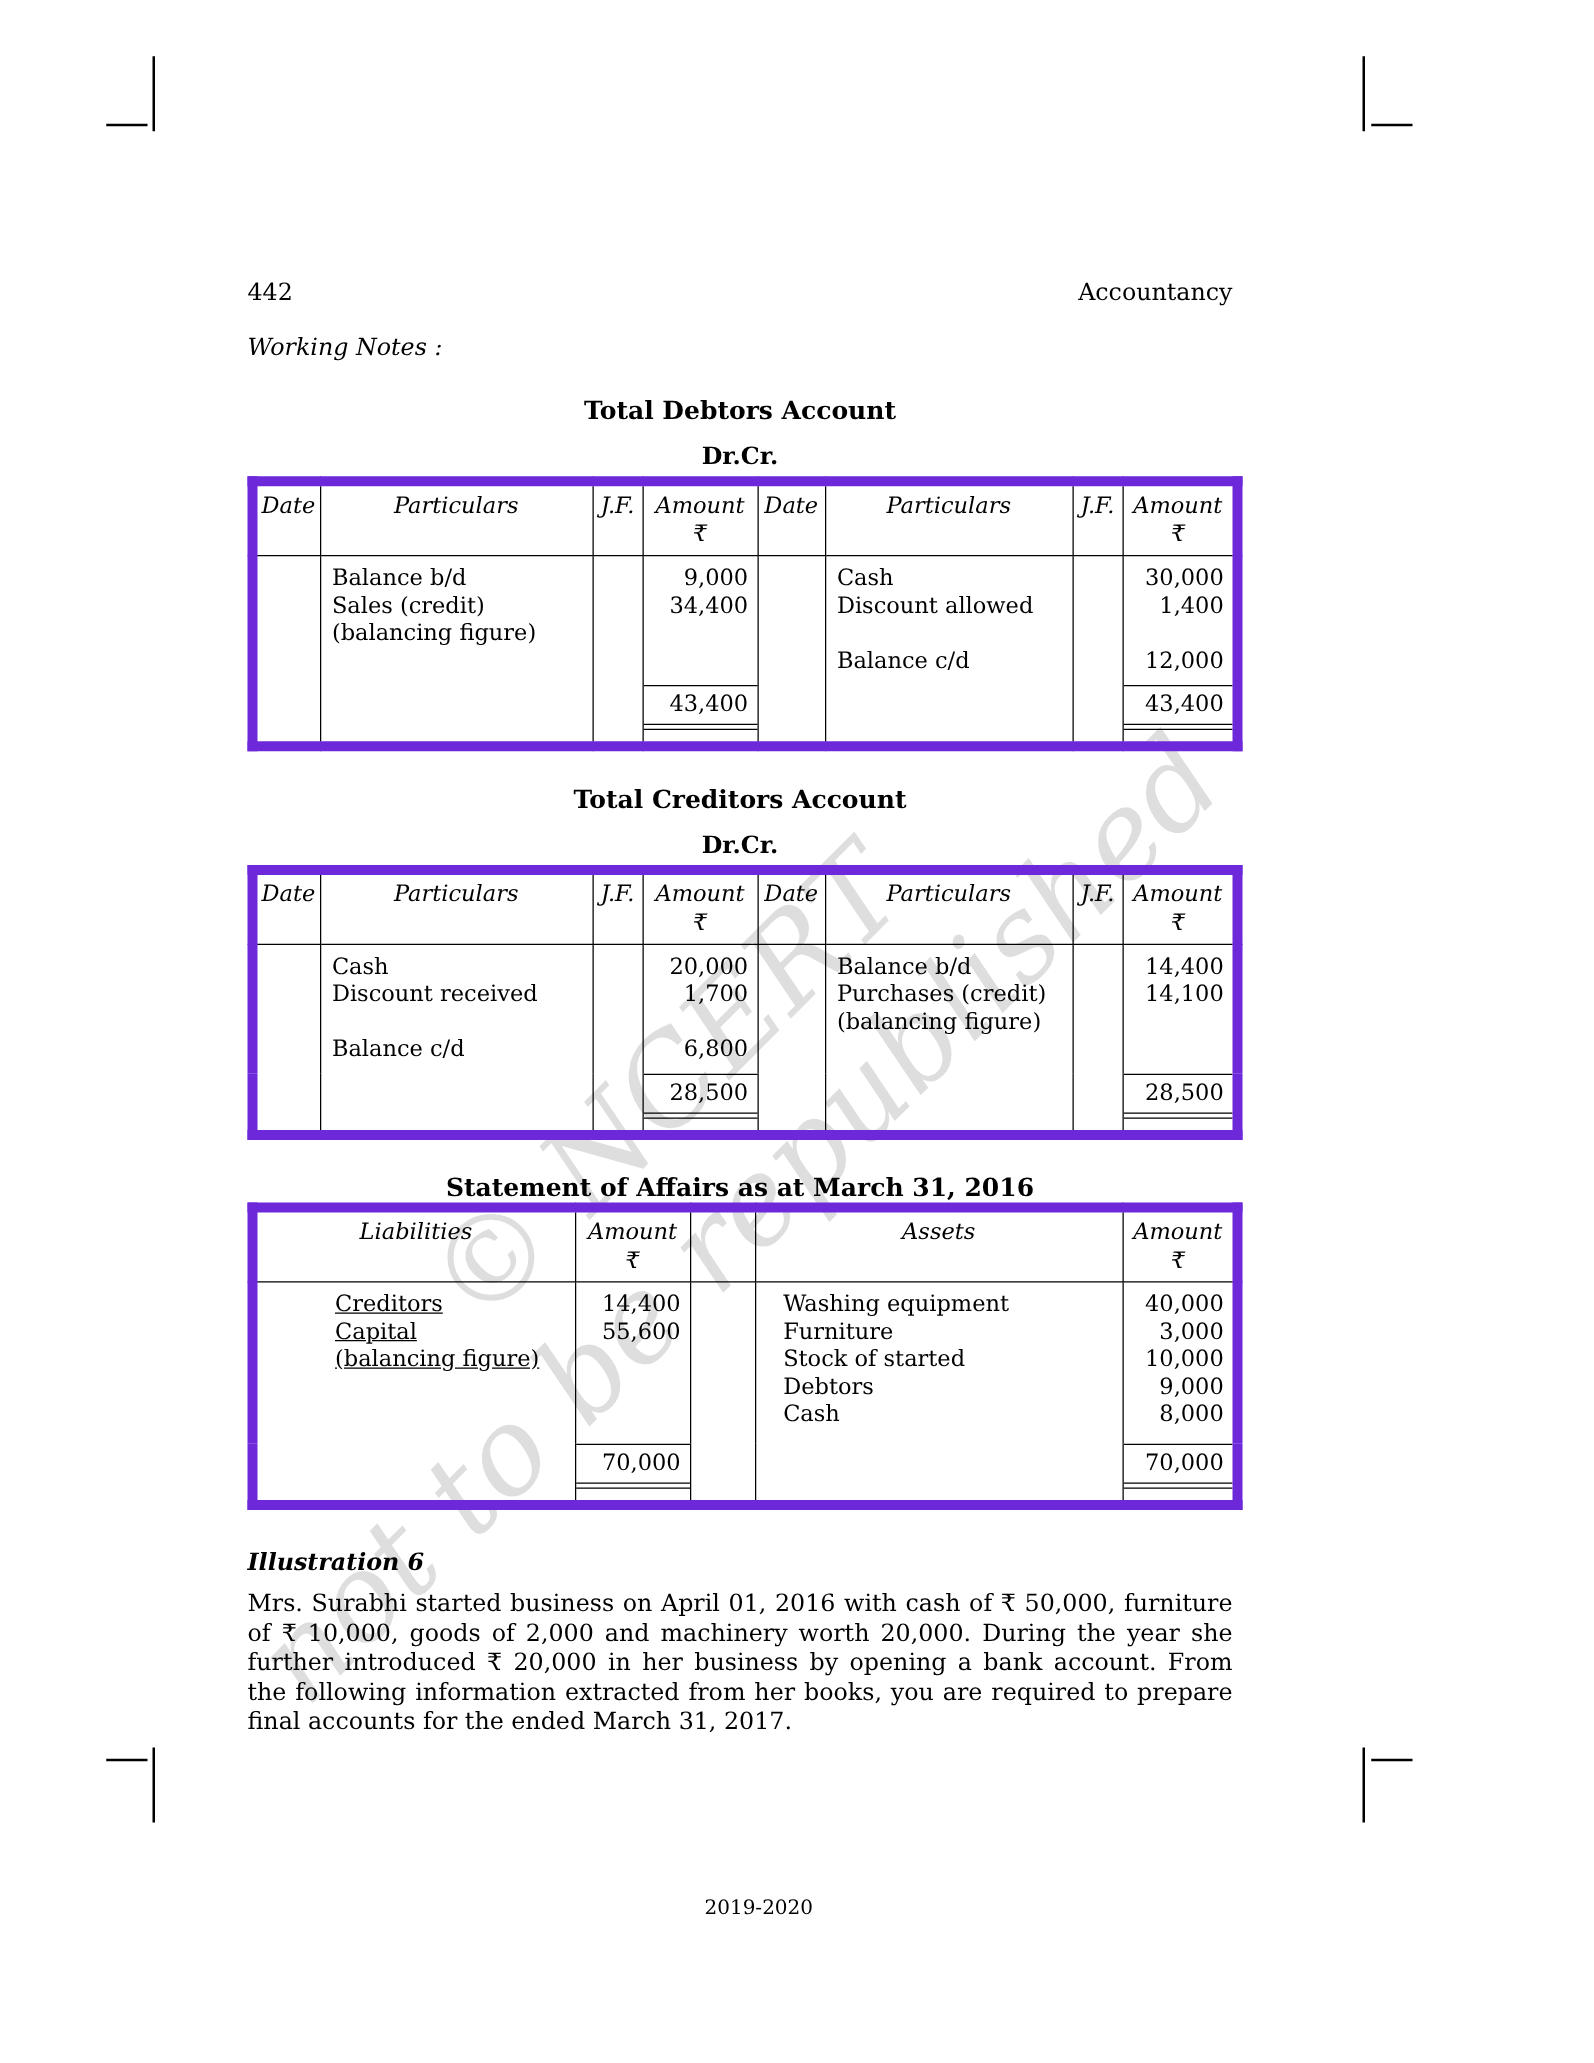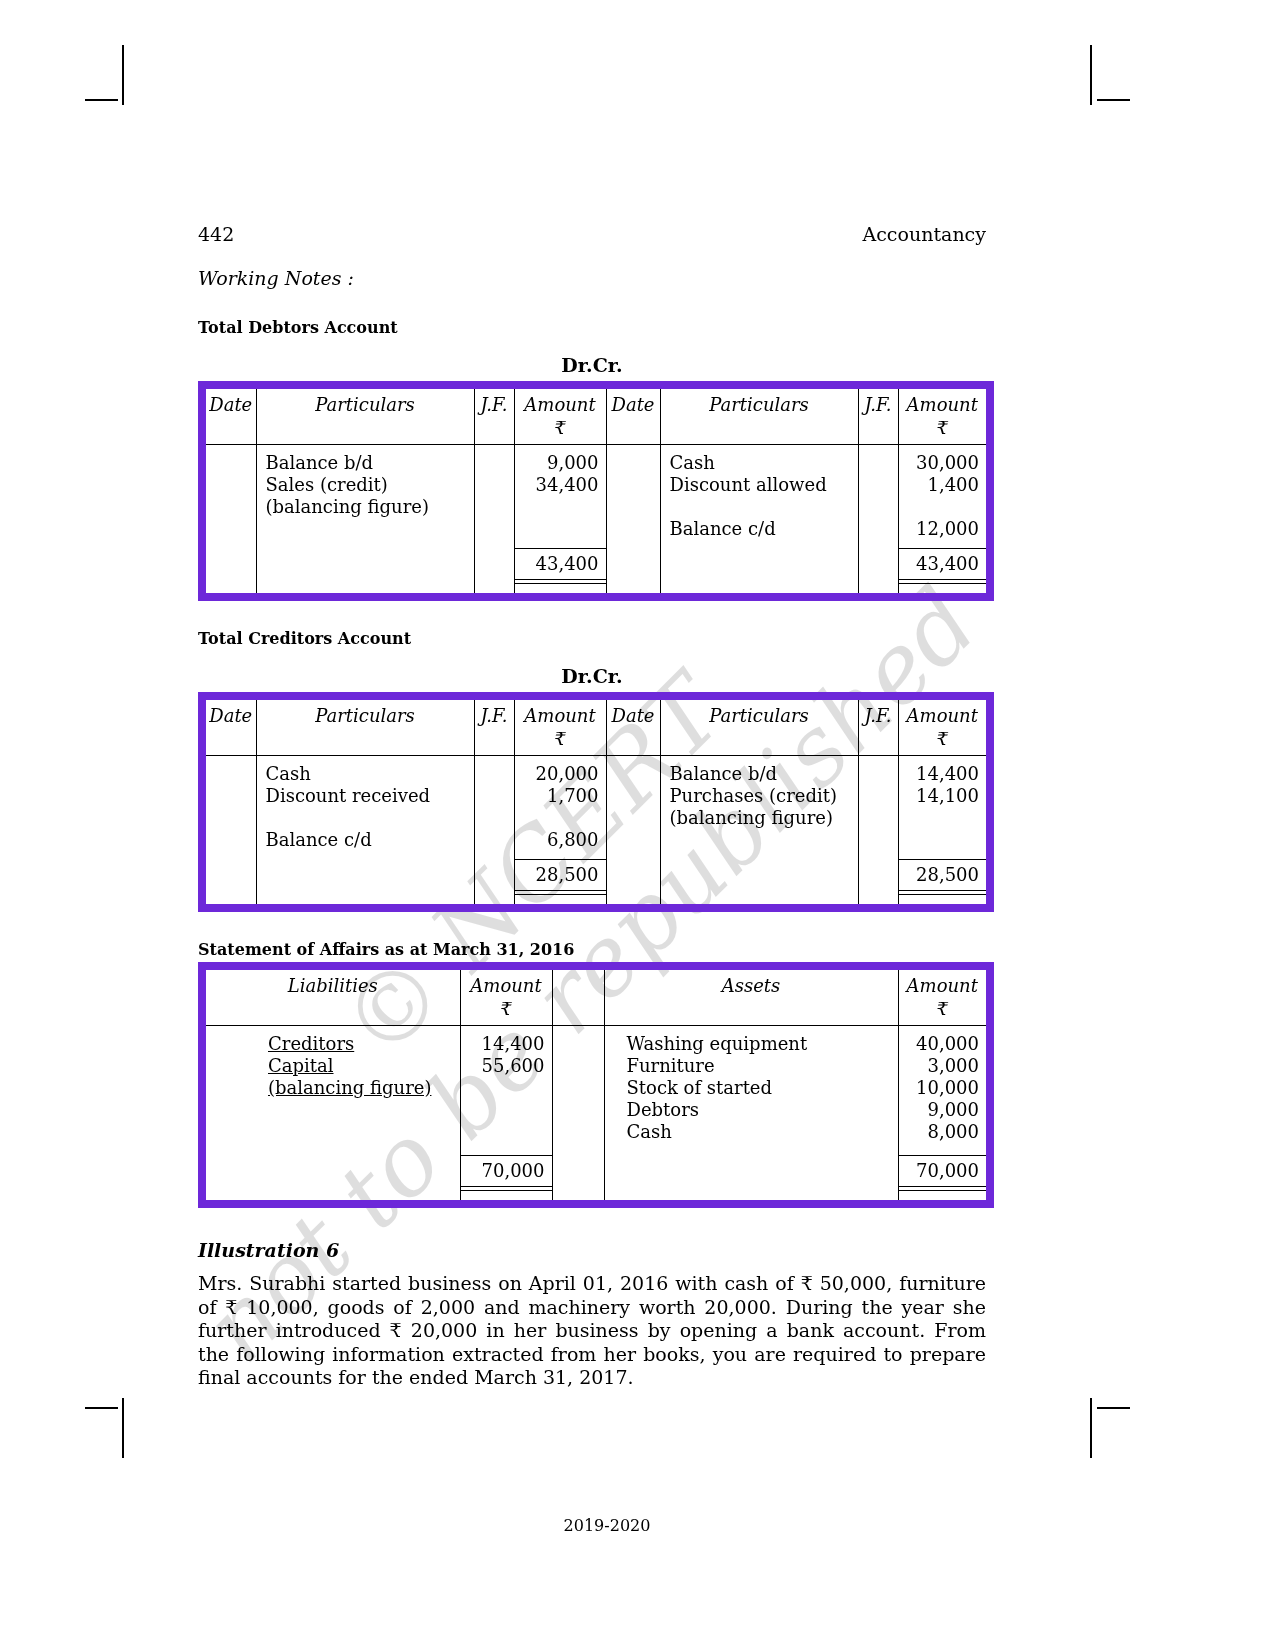--- a/index.html
+++ b/index.html
@@ -10,21 +10,21 @@
 
   .watermark{position:absolute;z-index:0;color:rgba(0,0,0,0.13);font-style:italic;
              white-space:nowrap;transform-origin:0 50%;transform:rotate(-45deg);
              font-family:"DejaVu Serif",serif;}
   #wm1{left:360px;top:985px;font-size:96px;}
   #wm2{left:222px;top:1288px;font-size:96px;}
 
   .content{position:absolute;left:198px;top:222px;width:788px;z-index:1;}
   .page-head{display:flex;justify-content:space-between;font-size:19px;line-height:24px;}
   .working-notes{font-style:italic;font-size:19px;margin-top:20px;line-height:24px;}
-  .section-title{text-align:left;font-weight:bold;font-size:16px;margin-top:26px;line-height:24px;}
+  .section-title{text-align:center;font-weight:bold;font-size:20px;margin-top:26px;line-height:24px;}
   .drcr{display:flex;justify-content:center;font-weight:bold;font-size:19px;
         margin-top:13px;margin-bottom:4px;line-height:24px;}
 
   table{border-collapse:collapse;width:100%;font-size:18px;table-layout:fixed;}
   table.acct{border:8px solid #6d28d9;}
   .acct th,.acct td{border-left:1px solid #000;border-right:1px solid #000;vertical-align:top;padding:0;}
   tr.hdr th{border-bottom:1.5px solid #000;font-style:italic;font-weight:normal;
             text-align:center;padding:4px 2px 5px;line-height:23px;}
   th.tl{text-align:left;padding-left:9px;}
   .c-date{width:54px;} .c-jf{width:40px;} .c-amt{width:92px;}

